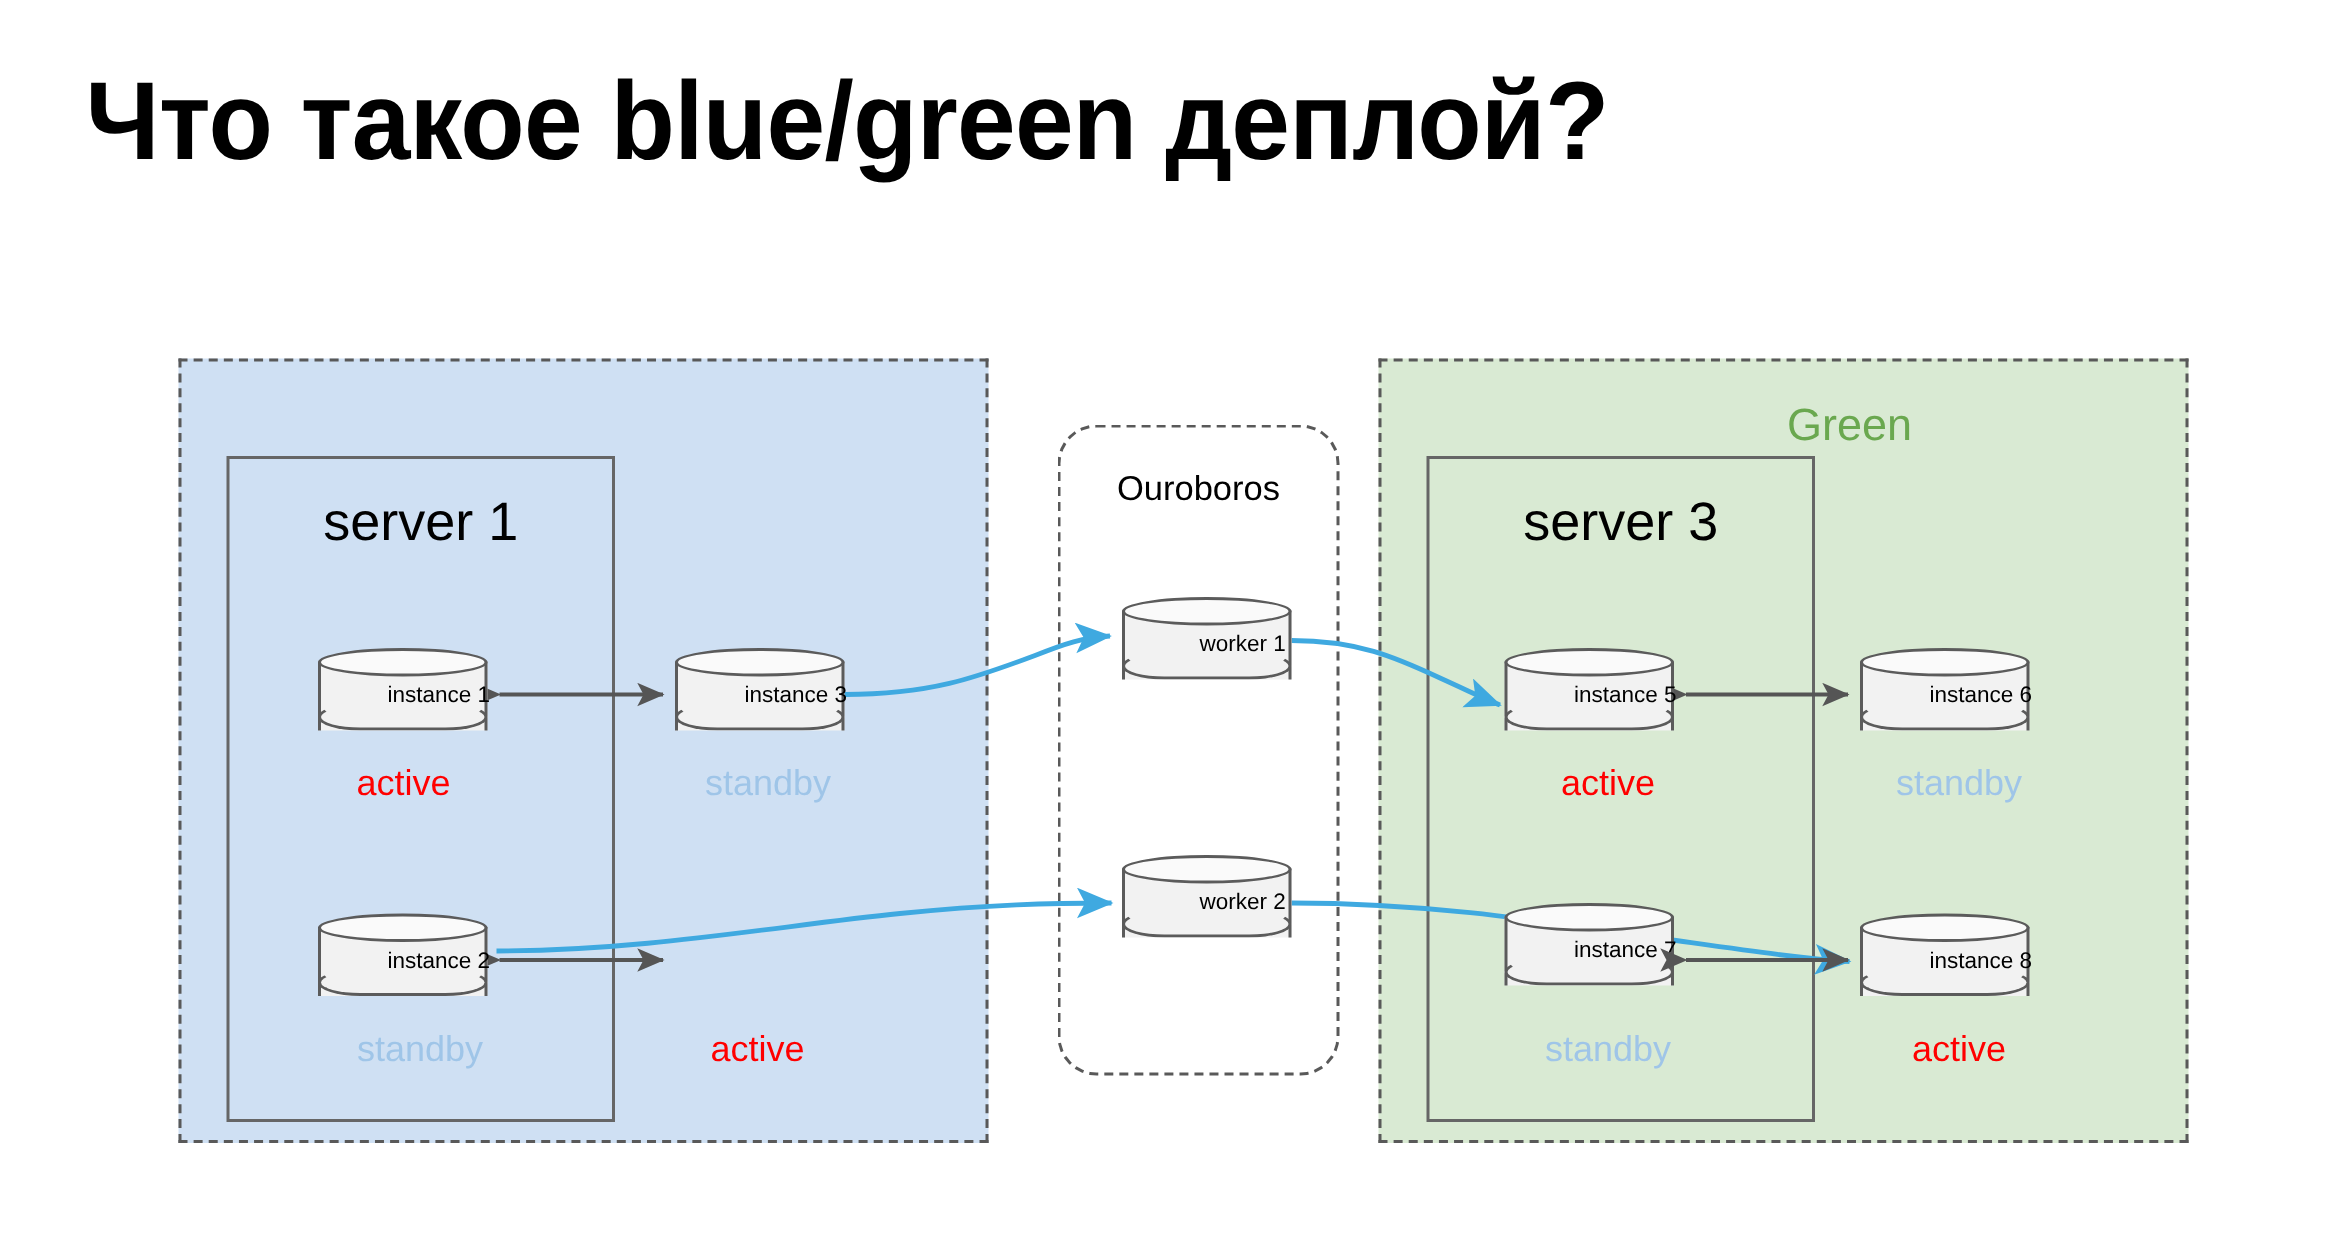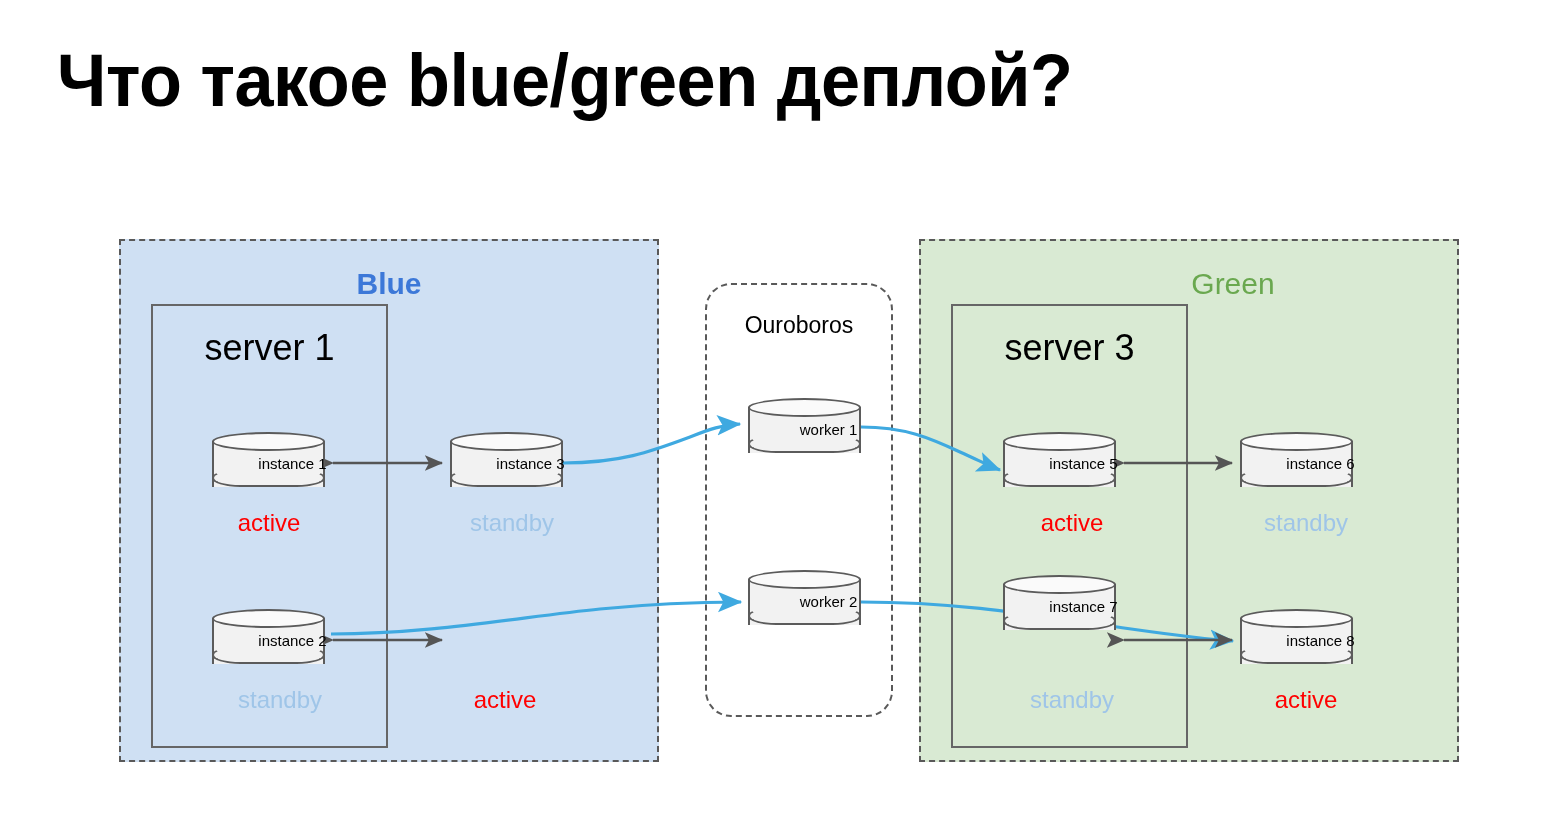--- a/index.html
+++ b/index.html
@@ -63,21 +63,21 @@
 
   
   .server {
     position: absolute;
     box-sizing: border-box;
     border: 2px solid #666666;
     top: 63px;
     height: 444px;
     background: transparent;
   }
-  .server.left  { left: 30px;  width: 237px; }
+  .server.left  { left: 30px;  width: 259px; }
   .server.right { left: 271px; width: 238px; }
   .server-title {
     position: absolute;
     width: 100%;
     text-align: center;
     top: 22px;
     font-size: 36px;
     line-height: 40px;
     color: #000000;
   }
@@ -193,21 +193,20 @@
         <path d="M0,0 L7,3 L0,6 L1.6,3 z" fill="#555555"></path>
       </marker>
     </defs>
 
     <path d="M 331 634 C 430 634, 520 617, 600 609 C 660 603, 700 602, 741 602" fill="none" stroke="#3fa9e0" stroke-width="3.2" marker-end="url(#flowhead)"></path>
 
     <path d="M 861 602 C 960 602, 1040 616, 1110 626 C 1160 633, 1200 639, 1233 641" fill="none" stroke="#3fa9e0" stroke-width="3.2" marker-end="url(#flowhead)"></path>
   </svg>
 
   <div class="zone" id="zone-blue">
-    <div class="zone-label">Blue</div>
 
     <div class="server left">
       <div class="server-title">server 1</div>
     </div>
   </div>
 
   <div class="cyl" style="left:212px; top:432px; z-index:6;">
     <div class="body"></div>
     <div class="bottom"></div>
     <div class="top"></div>
@@ -268,21 +267,21 @@
   <div class="status active" style="left:997px; top:509px; z-index:7;">active</div>
 
   <div class="cyl" style="left:1240px; top:432px; z-index:6;">
     <div class="body"></div>
     <div class="bottom"></div>
     <div class="top"></div>
     <div class="cyl-label">instance 6</div>
   </div>
   <div class="status standby" style="left:1231px; top:509px; z-index:7;">standby</div>
 
-  <div class="cyl" style="left:1003px; top:575px; z-index:4;text-decoration:underline;">
+  <div class="cyl" style="left:1003px; top:602px; z-index:4;text-decoration:underline;">
     <div class="body"></div>
     <div class="bottom"></div>
     <div class="top"></div>
     <div class="cyl-label">instance 7</div>
   </div>
   <div class="status standby" style="left:997px; top:686px; z-index:7;">standby</div>
 
   <div class="cyl" style="left:1240px; top:609px; z-index:6;">
     <div class="body"></div>
     <div class="bottom"></div>

